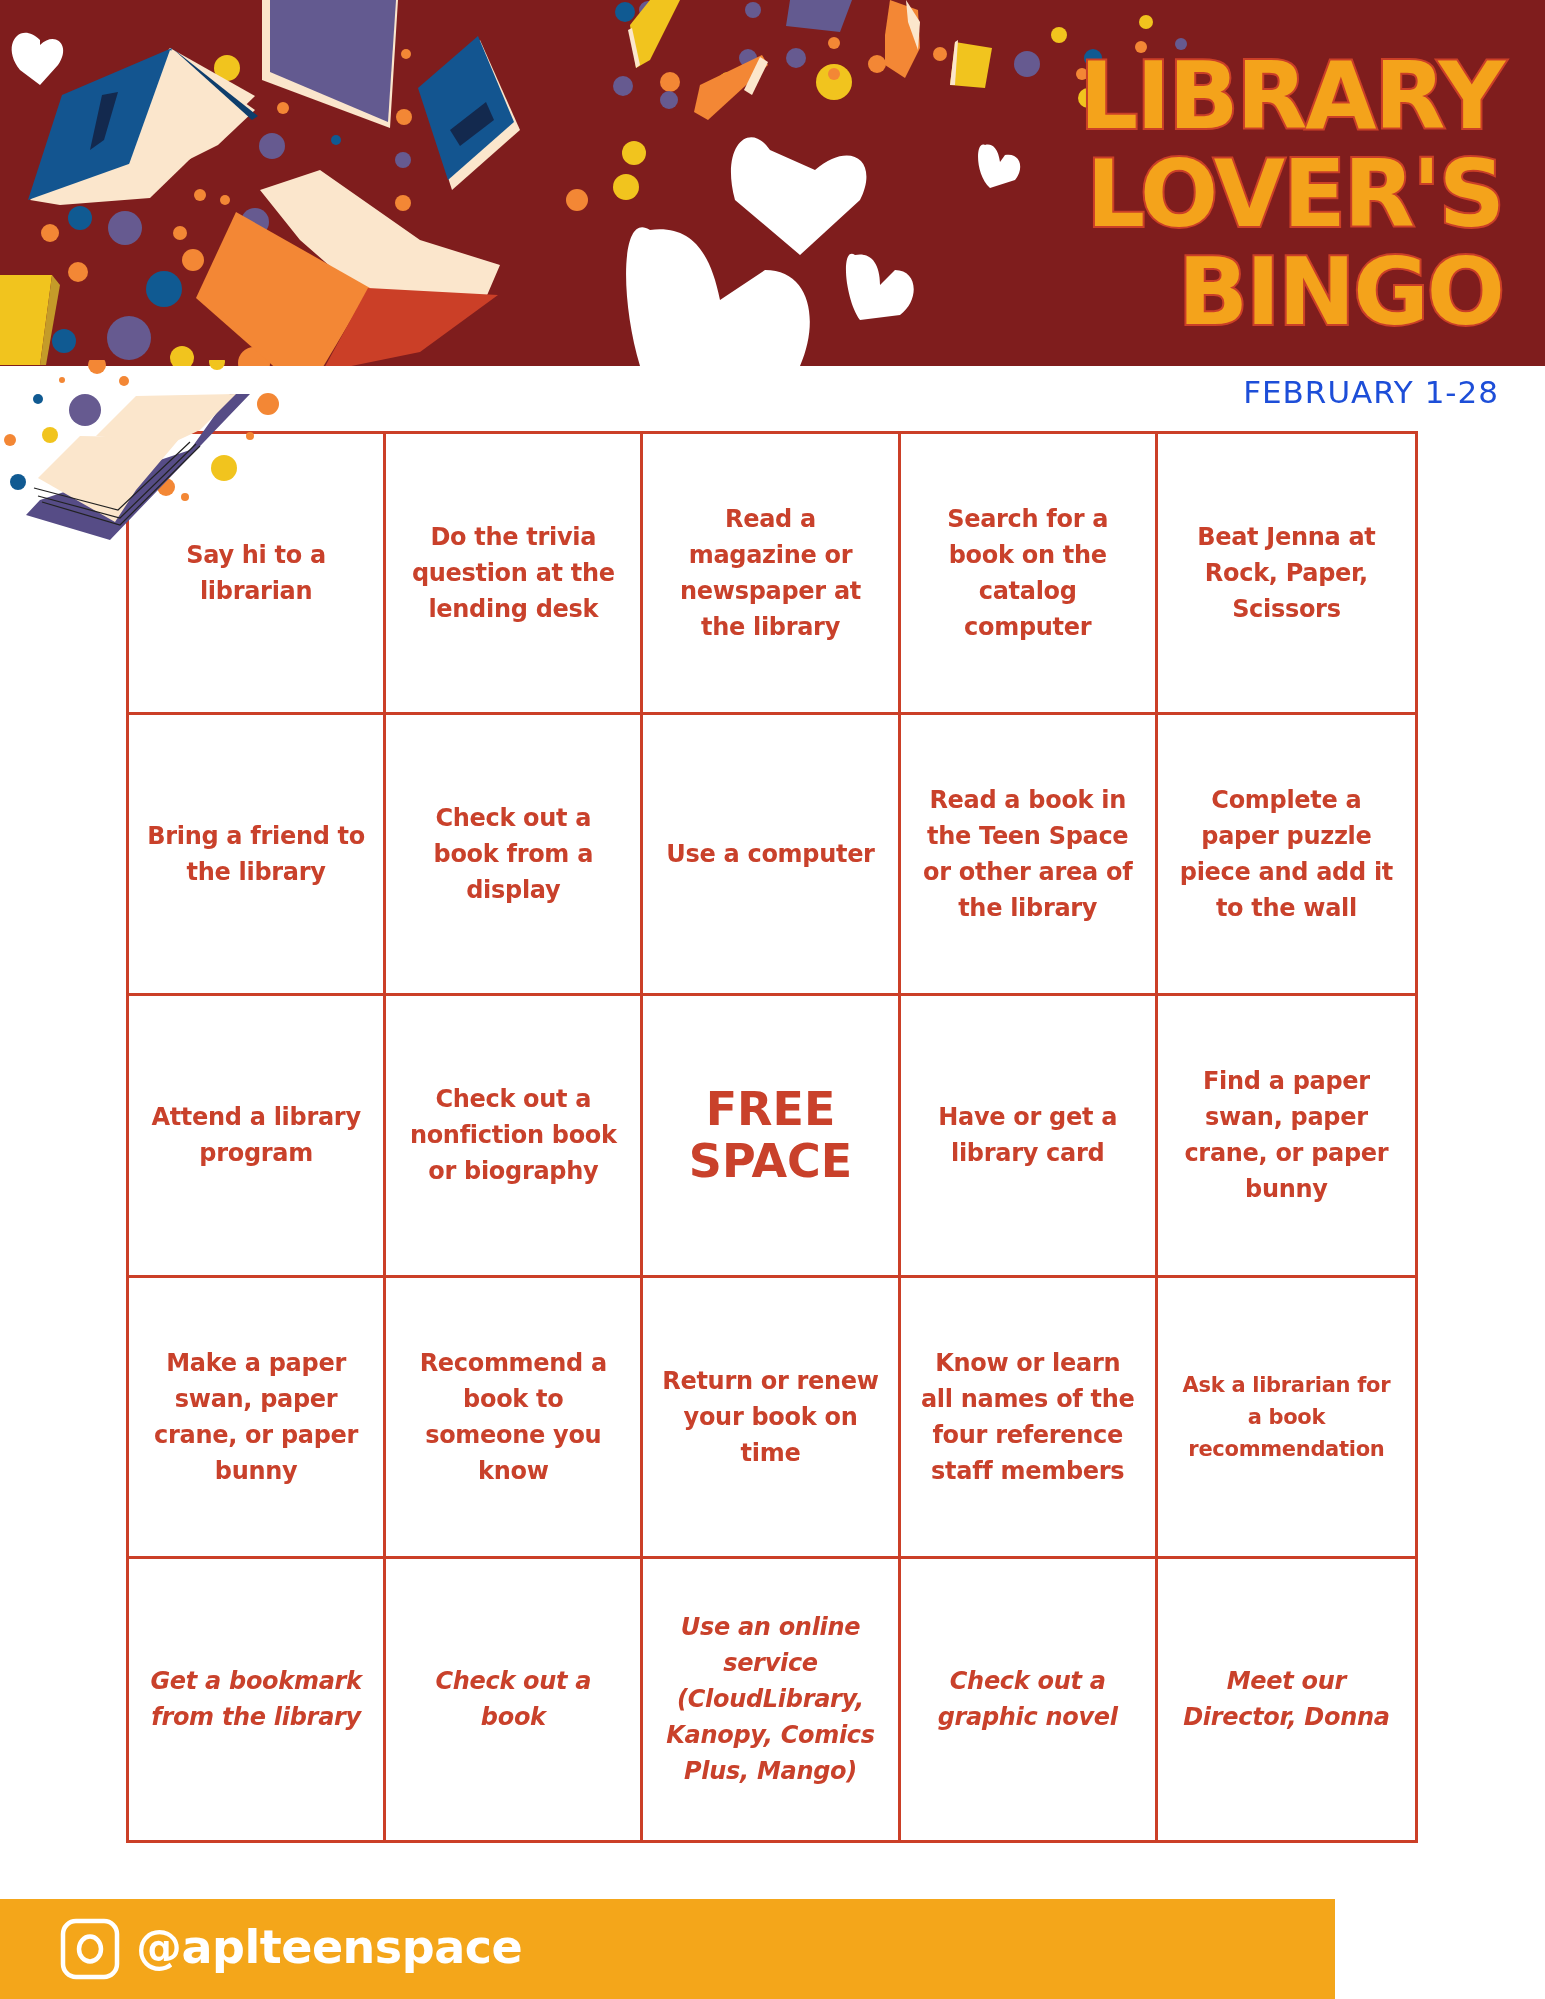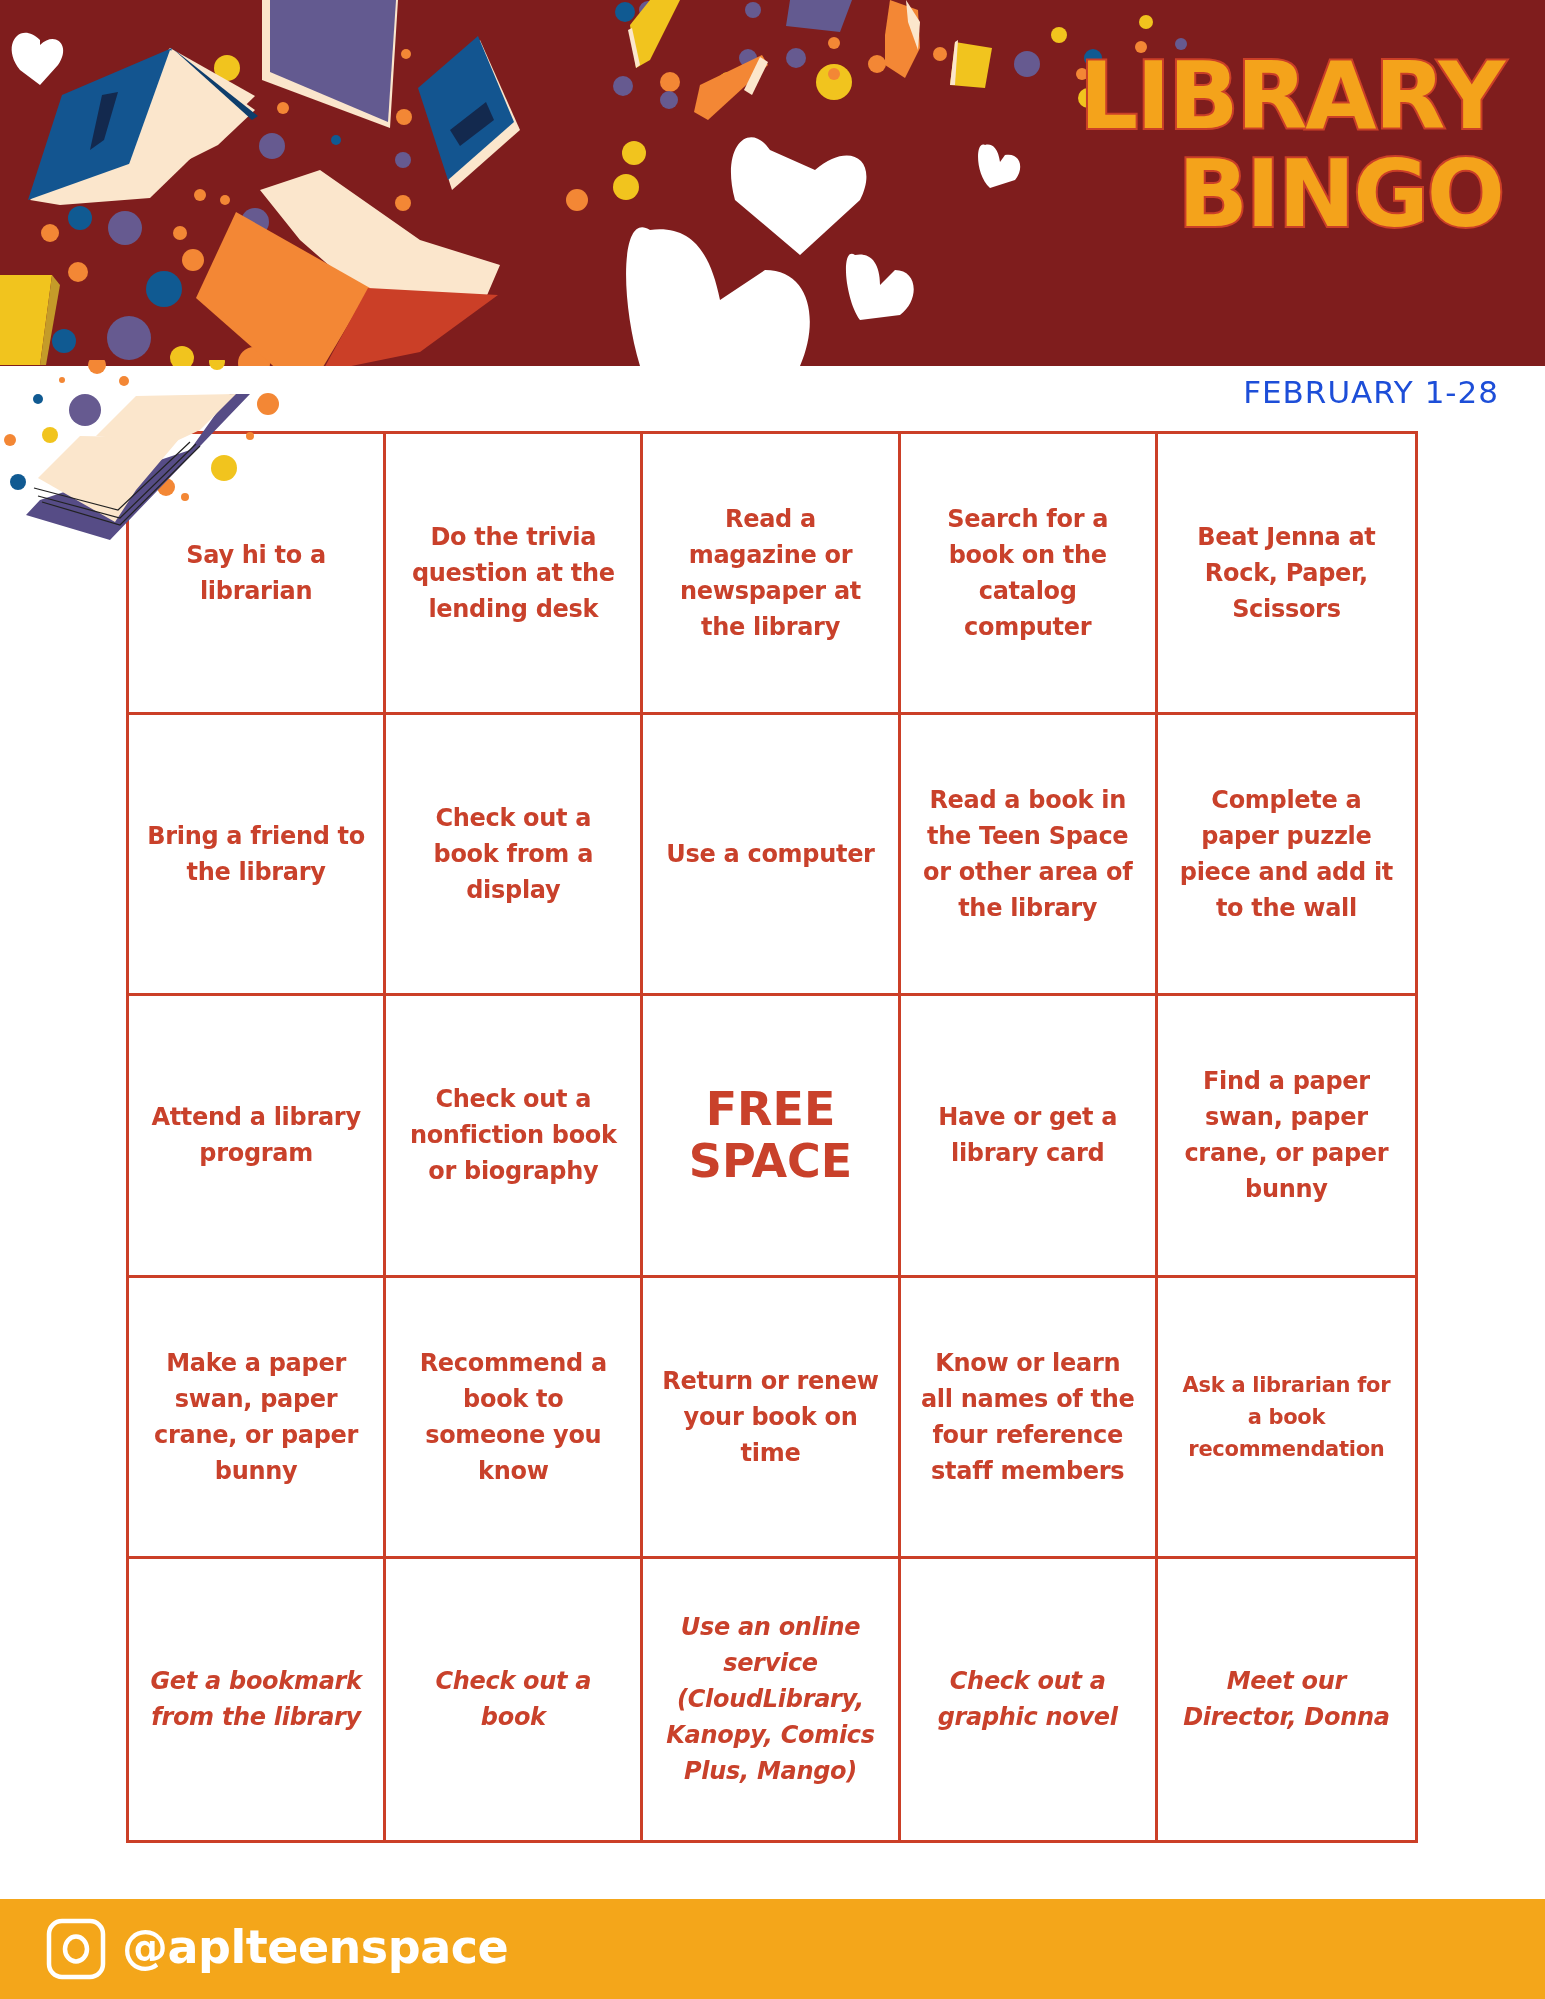--- a/index.html
+++ b/index.html
@@ -44,23 +44,23 @@
     cursor: pointer;
   }
   .cell:nth-child(5n) { border-right: none; }
   .cell:nth-child(n+21) { border-bottom: none; font-style: italic; }
   .cell.small { font-size: 21px; line-height: 32px; }
   .cell.free { font-size: 46px; line-height: 52px; letter-spacing: 0; }
 
   .corner-book { position: absolute; left: 0; top: 360px; width: 300px; height: 200px; pointer-events: none; }
 
   .footer {
-    position: absolute; left: 0; top: 1899px; width: 1545px; height: 100px;
+    position: absolute; left: 0; top: 1899px; width: 1335px; height: 100px;
     background: #f4a61a;
-    display: flex; align-items: center; padding-left: 46px;
+    display: flex; align-items: center; padding-left: 60px;
   }
   .ig-icon { width: 60px; height: 62px; margin-right: 16px; display: inline-block; }
   .handle {
     color: #ffffff; font-family: "DejaVu Sans", sans-serif; font-weight: bold;
     font-size: 46px; letter-spacing: -0.5px; margin-top: -4px;
   }
 </style>
 </head>
 <body>
 
@@ -171,20 +171,21 @@
       <path d="M890 0 L 918 10 L 920 48 L 905 78 L 885 65 L 885 35 Z" fill="#f38735"></path>
       <path d="M906 0 L 920 22 L 918 50 L 908 22 Z" fill="#fbe6cc"></path>
     </g>
     <g>
       <path d="M955 42 L 992 48 L 985 88 L 950 85 Z" fill="#f1c41e"></path>
       <path d="M955 42 L 958 40 L 955 85 L 950 85 Z" fill="#fbe6cc"></path>
     </g>
   </svg>
   <div class="title">
     <span>LIBRARY</span>
+    <span>LOVER'S</span>
     <span>BINGO</span>
   </div>
 </div>
 
 <div class="date">FEBRUARY 1-28</div>
 
 <div class="grid">
   <div class="cell">Say hi to a librarian</div>
   <div class="cell">Do the trivia question at the lending desk</div>
   <div class="cell">Read a magazine or newspaper at the library</div>

